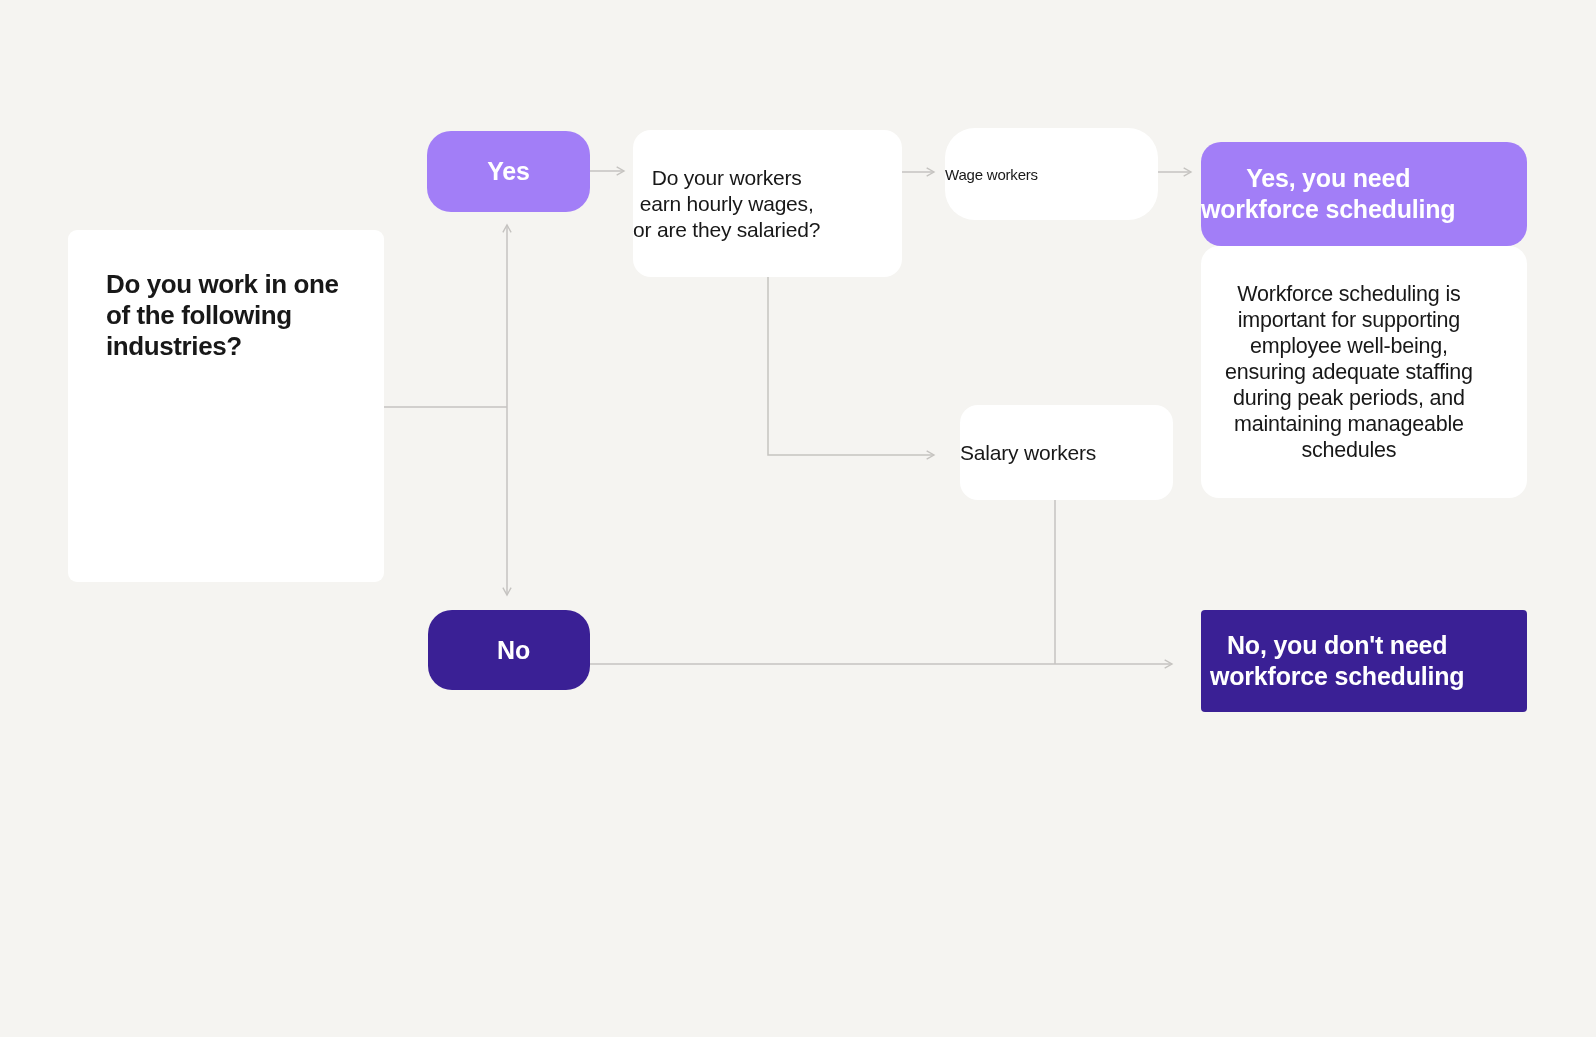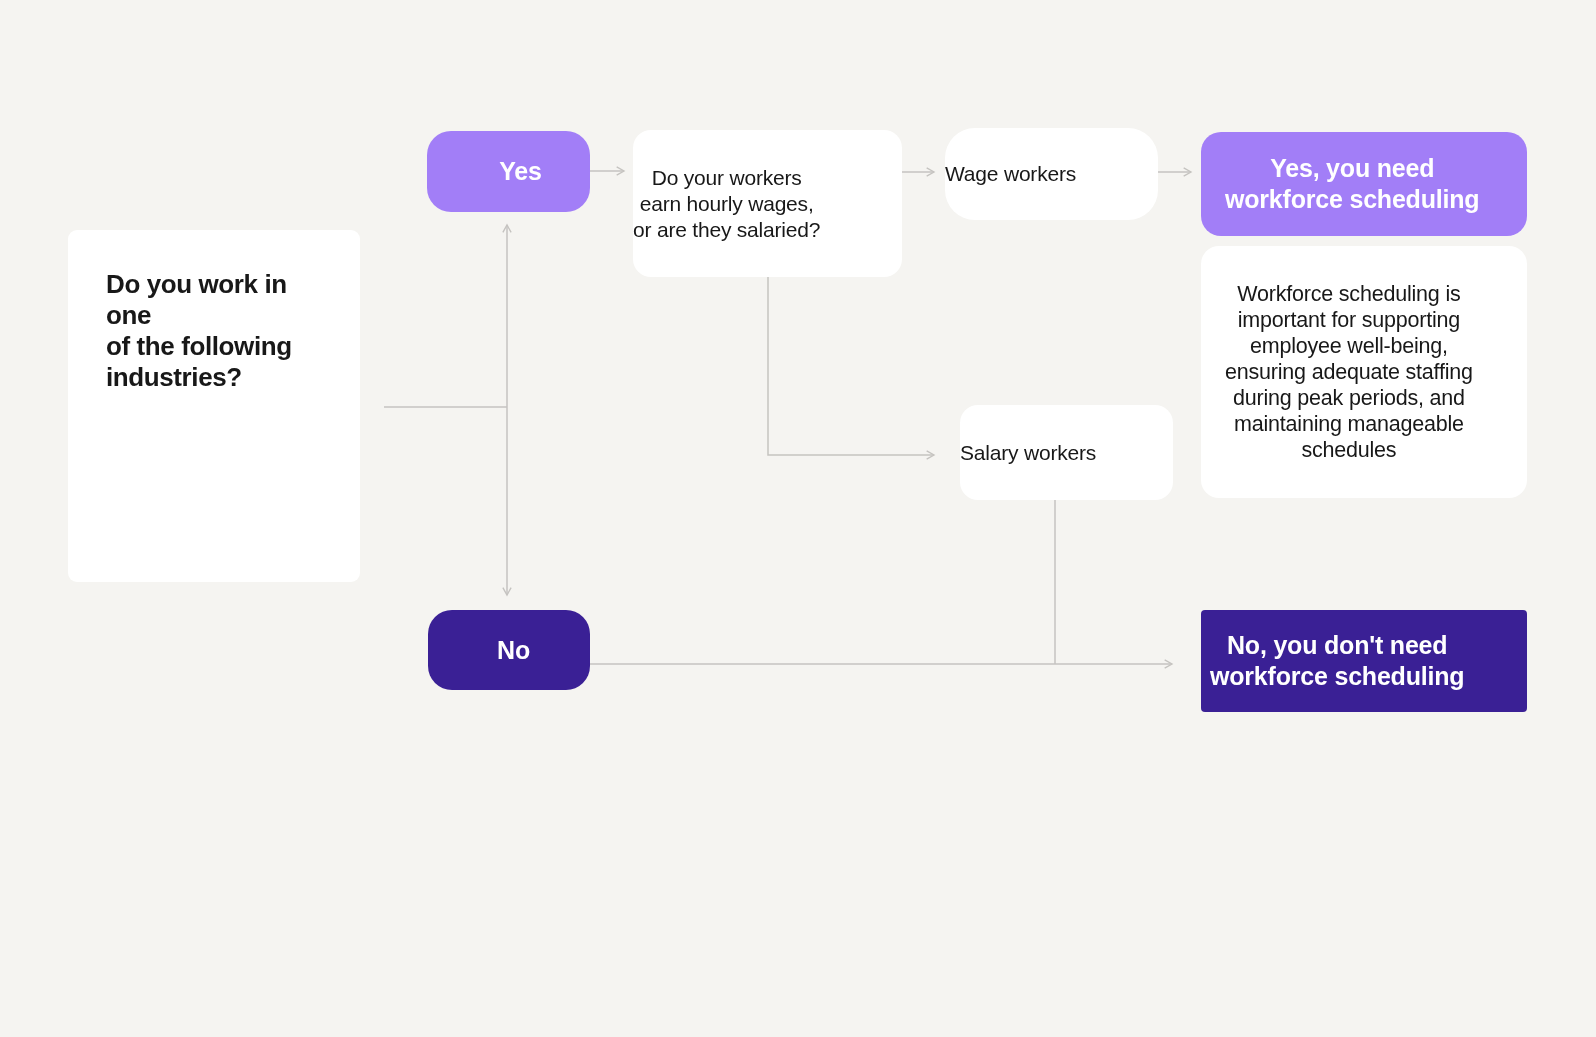--- a/index.html
+++ b/index.html
@@ -34,70 +34,70 @@
   .card {
     background: var(--card);
     border-radius: 18px;
   }
   .pill {
     border-radius: 24px;
     display: flex;
     align-items: center;
     justify-content: center;
   }
-  .pill-light { background: var(--accent_light); padding-left: 24px; }
+  .pill-light { background: var(--accent_light); }
   .pill-dark  { background: var(--accent_dark); padding-left: 9px; }
   .pill .label {
     color: var(--text_on_accent);
     font-weight: 700;
     font-size: 25px;
     letter-spacing: -0.2px;
   }
   .centered {
     display: flex;
     align-items: center;
     justify-content: flex-start;
     text-align: center;
   }
   .prewrap { white-space: pre-line; }
 
   
-  .industry-card { left: 68px; top: 230px; width: 292px; height: 352px; padding: 39px 38px; border-radius: 9px; }
+  .industry-card { left: 68px; top: 230px; width: 316px; height: 352px; padding: 39px 38px; border-radius: 9px; }
   .industry-card .title {
     font-weight: 700;
     font-size: 26px;
     line-height: 31px;
     letter-spacing: -0.4px;
     margin-bottom: 17px;
   }
   .industry-card .body {
     font-size: 21px;
     line-height: 26px;
     letter-spacing: -0.2px;
   }
 
   
   .yes-pill { left: 427px; top: 131px; width: 163px; height: 81px; }
   .no-pill  { left: 428px; top: 610px; width: 162px; height: 80px; }
 
   
   .worker-question { left: 633px; top: 130px; width: 269px; height: 147px; font-size: 21px; line-height: 26px; letter-spacing: -0.2px; }
-  .wage-card   { left: 945px; top: 128px; width: 213px; height: 92px; font-size: 21px; letter-spacing: -0.2px; border-radius: 30px; }
+  .wage-card   { left: 945px; top: 128px; width: 213px; height: 92px; font-size: 15px; letter-spacing: -0.2px; border-radius: 30px; }
   .salary-card { left: 945px; top: 405px; width: 213px; height: 95px; font-size: 21px; letter-spacing: -0.2px; margin-left: 15px; }
 
   
   .outcome-title {
     color: var(--text_on_accent);
     font-weight: 700;
     font-size: 25px;
     line-height: 31px;
     letter-spacing: -0.2px;
     text-align: center;
   }
-  .yes-outcome { left: 1201px; top: 132px; width: 326px; height: 104px; border-radius: 20px; }
+  .yes-outcome { left: 1201px; top: 142px; width: 326px; height: 104px; border-radius: 20px; }
   .no-outcome  { left: 1201px; top: 610px; width: 326px; height: 102px; border-radius: 4px; }
   .yes-outcome-detail { left: 1201px; top: 246px; width: 326px; height: 252px; padding: 20px 24px; font-size: 21.5px; line-height: 26px; letter-spacing: -0.2px; }
   .no-outcome-detail  { left: 1201px; top: 729px; width: 326px; height: 177px; padding: 20px 24px; font-size: 21.5px; line-height: 26px; letter-spacing: -0.2px; }
 </style>
 </head>
 <body>
 
 <div class="canvas">
 
   <svg class="connector-layer" viewBox="0 0 1596 1037" xmlns="http://www.w3.org/2000/svg" aria-hidden="true">

